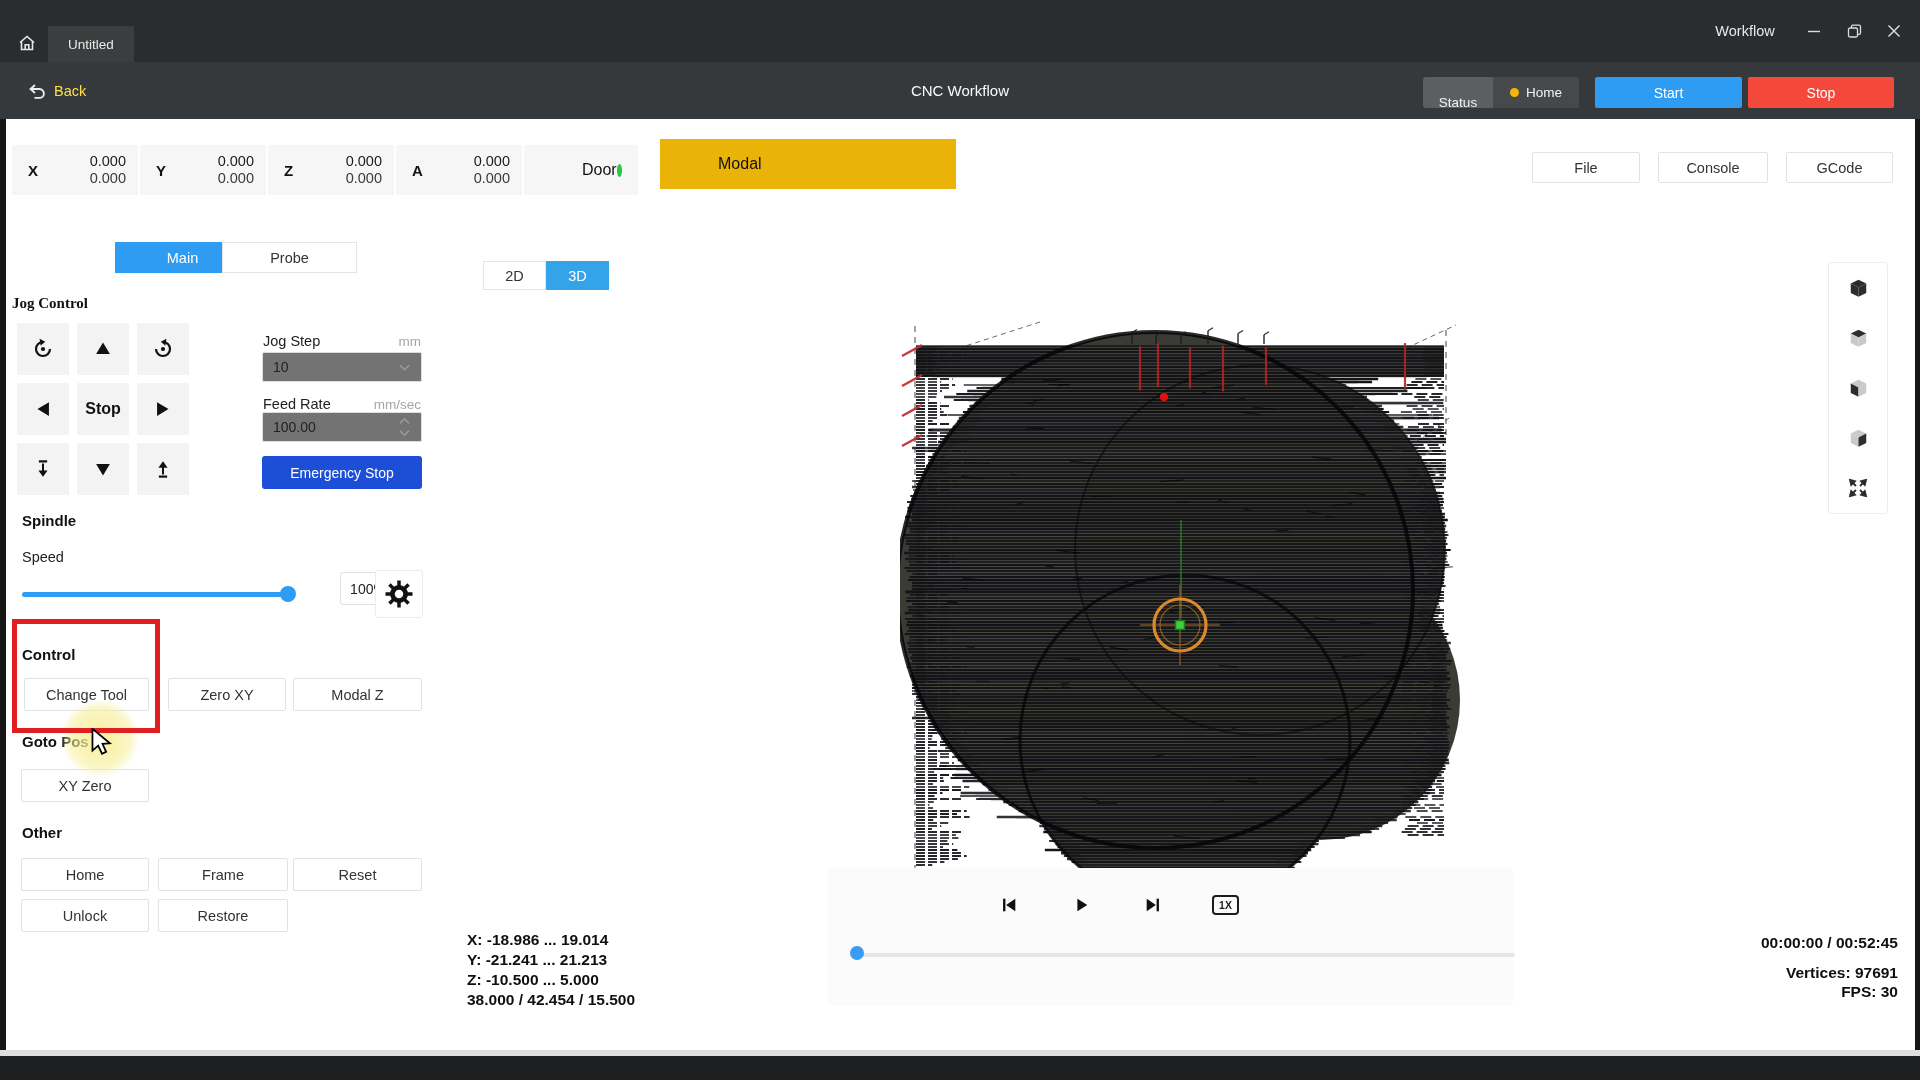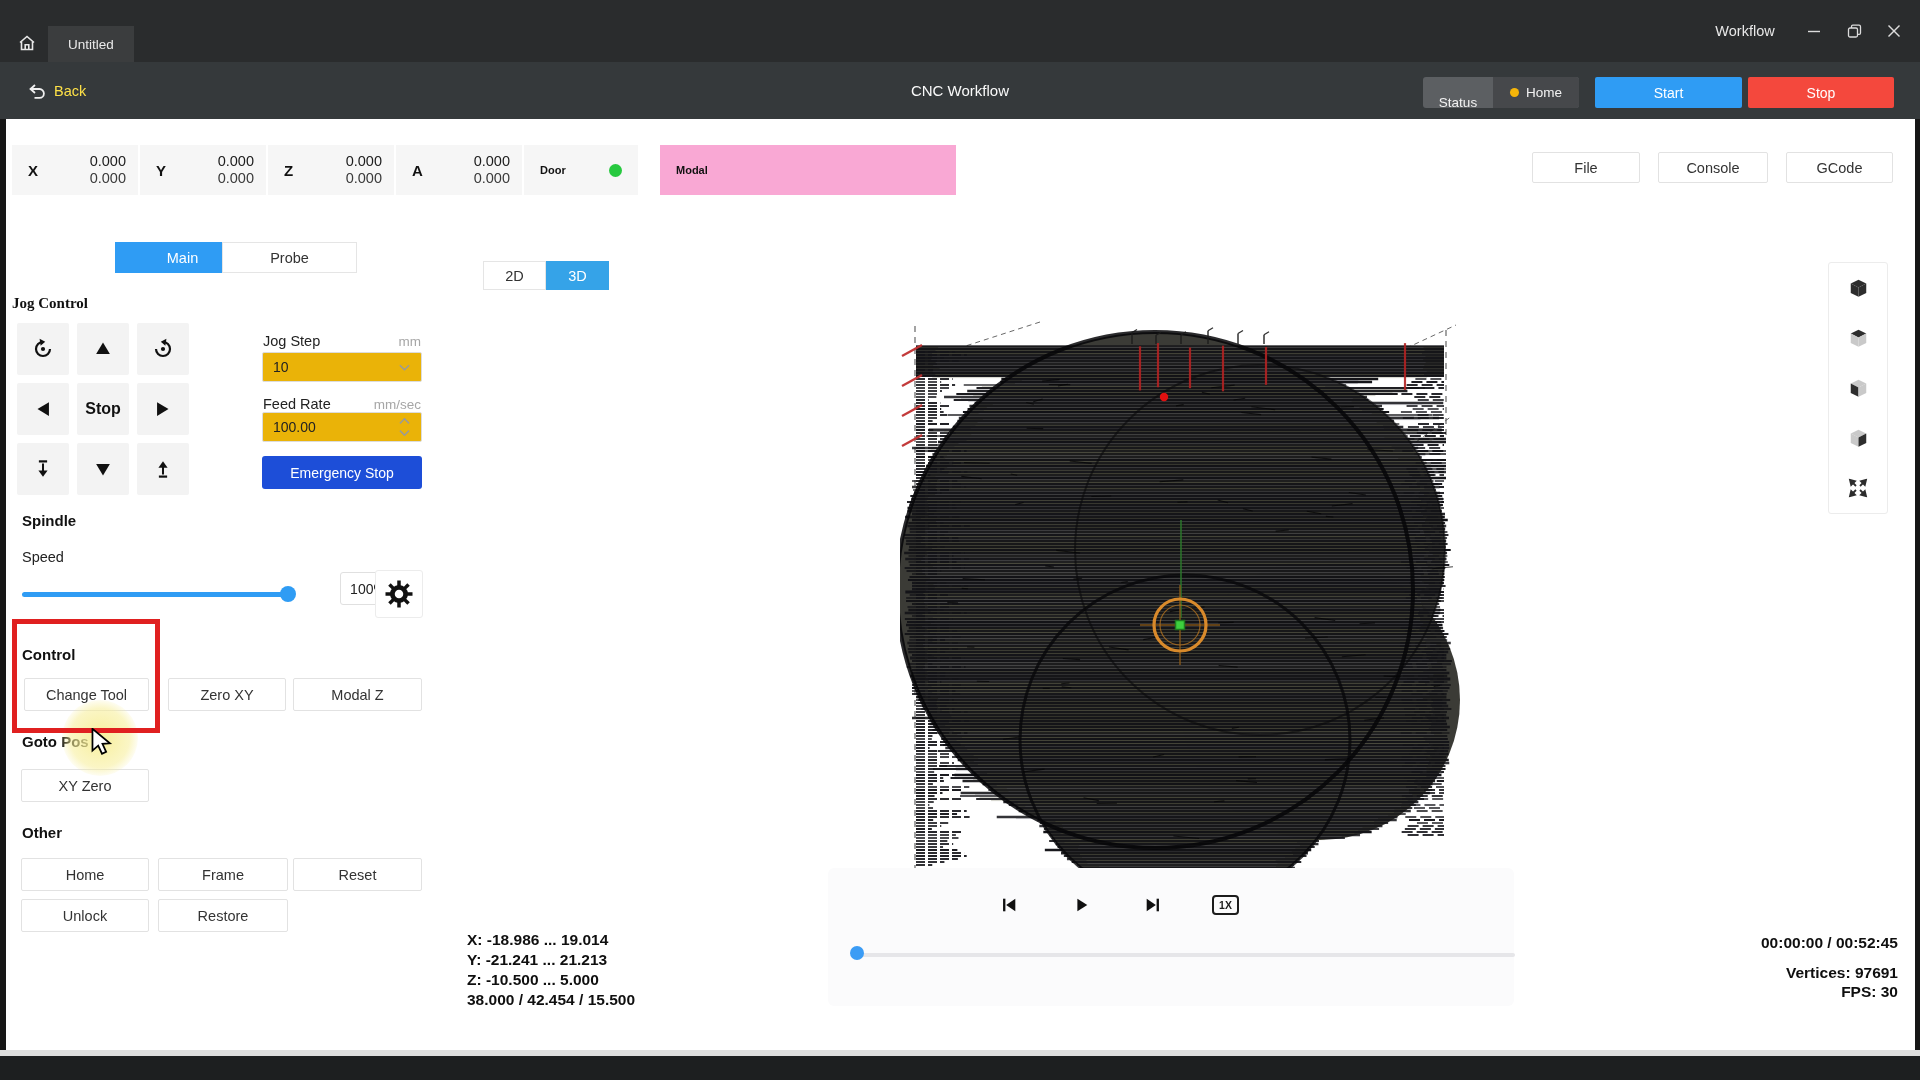--- a/index.html
+++ b/index.html
@@ -38,36 +38,36 @@
   .bottom-line { position:absolute; left:0; top:1050px; width:1920px; height:6px; background:#dedede; }
   .bottom-bar  { position:absolute; left:0; top:1056px; width:1920px; height:24px; background:#1d1f20; }
   
   .axis-box { position:absolute; top:145px; height:50px; width:126px; background:#f6f6f6;
     display:flex; align-items:center; }
   .axis-label { font-weight:700; font-size:15px; color:#111; padding-left:16px; flex:1; }
   .axis-vals { padding-right:12px; text-align:right; font-size:14.5px; color:#1c1c1c; line-height:17px; }
   .axis-vals .v2 { color:#3a3a3a; }
   .door-box { position:absolute; left:524px; top:145px; width:114px; height:50px; background:#f6f6f6;
     display:flex; align-items:center; justify-content:space-between; padding:0 16px; }
-  .modal-box { position:absolute; left:660px; top:145px; width:296px; height:50px; background:#f9a8d4;
+  .modal-box { position:absolute; left:660px; top:139px; width:296px; height:50px; background:#eab308;
     display:flex; align-items:center; padding-left:16px; }
-  .bold-label { font-weight:700; font-size:11px; color:#111; }
+  .bold-label { font-weight:400; font-size:16px; color:#111;margin-left:42px; }
   .btn-light { background:#fff; border:1px solid #e2e2e2; border-radius:2px; display:flex; align-items:center;
     justify-content:center; font-size:14.5px; color:#333; position:absolute; }
   
   .tab-btn { position:absolute; height:31px; display:flex; align-items:center; justify-content:center; font-size:14.5px; }
   .tab-active { background:#2f9cf4; color:#fff; }
   .tab-idle { background:#fff; color:#333; border:1px solid #e5e5e5; }
   .heading { position:absolute; font-weight:700; font-size:15px; color:#111; }
   .jog-cell { position:absolute; width:52px; height:52px; background:#f3f3f3; border-radius:2px;
     display:flex; align-items:center; justify-content:center; font-weight:700; color:#111; }
   .small-label { position:absolute; font-size:14.5px; color:#222; }
   .unit-label { position:absolute; font-size:13.5px; color:#a6a6a6; text-align:right; }
   .field { position:absolute; left:262px; width:160px; height:30px; border:1px solid #dcdcdc; border-radius:2px;
-    background:#eab308; display:flex; align-items:center; font-size:14px; color:#222; padding:0 10px; justify-content:space-between; }
+    background:#737373; display:flex; align-items:center; font-size:14px; color:#222; padding:0 10px; justify-content:space-between; }
   .estop { position:absolute; left:262px; top:456px; width:160px; height:33px; background:#1d4ed8; color:#fff;
     border:none; border-radius:3px; font-size:14px; display:flex; align-items:center; justify-content:center; }
   .slider-track { position:absolute; left:22px; top:592px; width:268px; height:5px; background:#2f9cf4; border-radius:3px; }
   .slider-handle { position:absolute; left:280px; top:586px; width:16px; height:16px; background:#2f9cf4; border-radius:50%; }
   .pct-box { position:absolute; left:312px; top:572px; width:56px; height:33px; border:1px solid #e0e0e0; border-radius:3px;
     display:flex; align-items:center; justify-content:center; font-size:14px; color:#222; background:#fff;margin-left:28px; }
   .gear-btn { position:absolute; left:375px; top:570px; width:48px; height:48px; border:1px solid #ececec; border-radius:3px;
     display:flex; align-items:center; justify-content:center; background:#fff; }
   .anno-box { position:absolute; left:12px; top:619px; width:148px; height:114px; border:5px solid #e02020; z-index:30; }
   .hl-circle { position:absolute; left:62px; top:700px; width:76px; height:76px; border-radius:50%; z-index:29;

